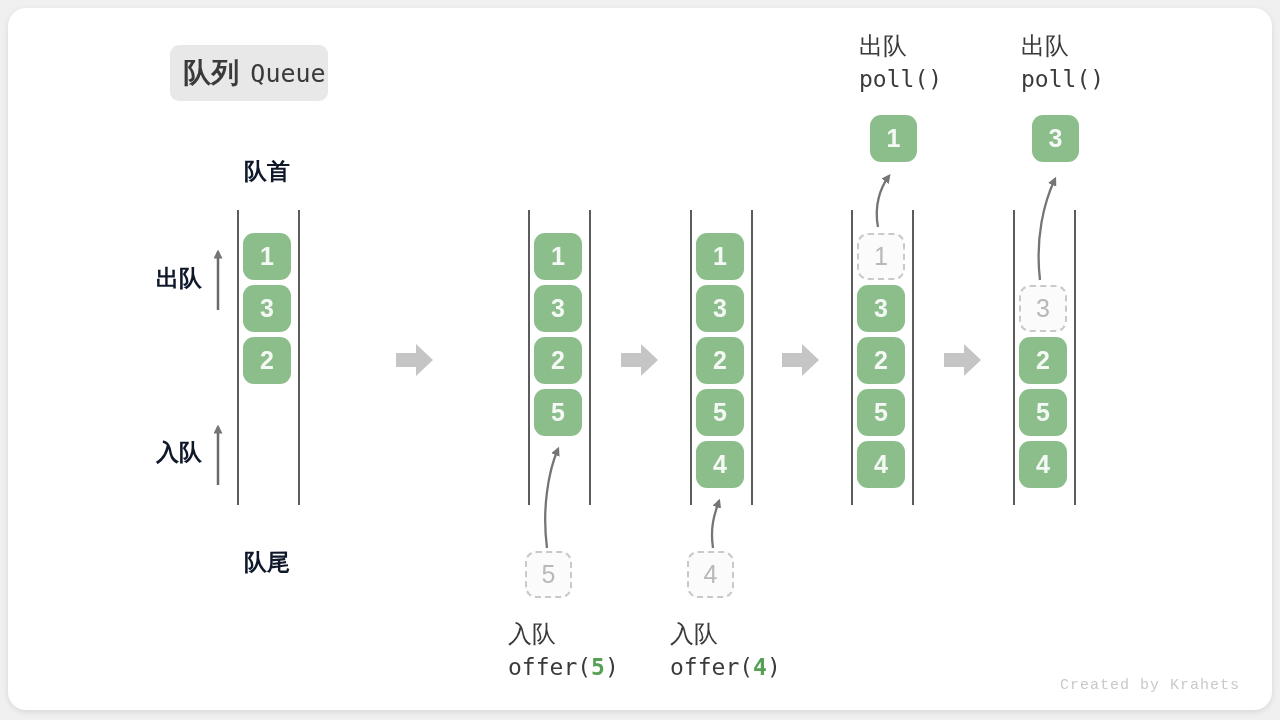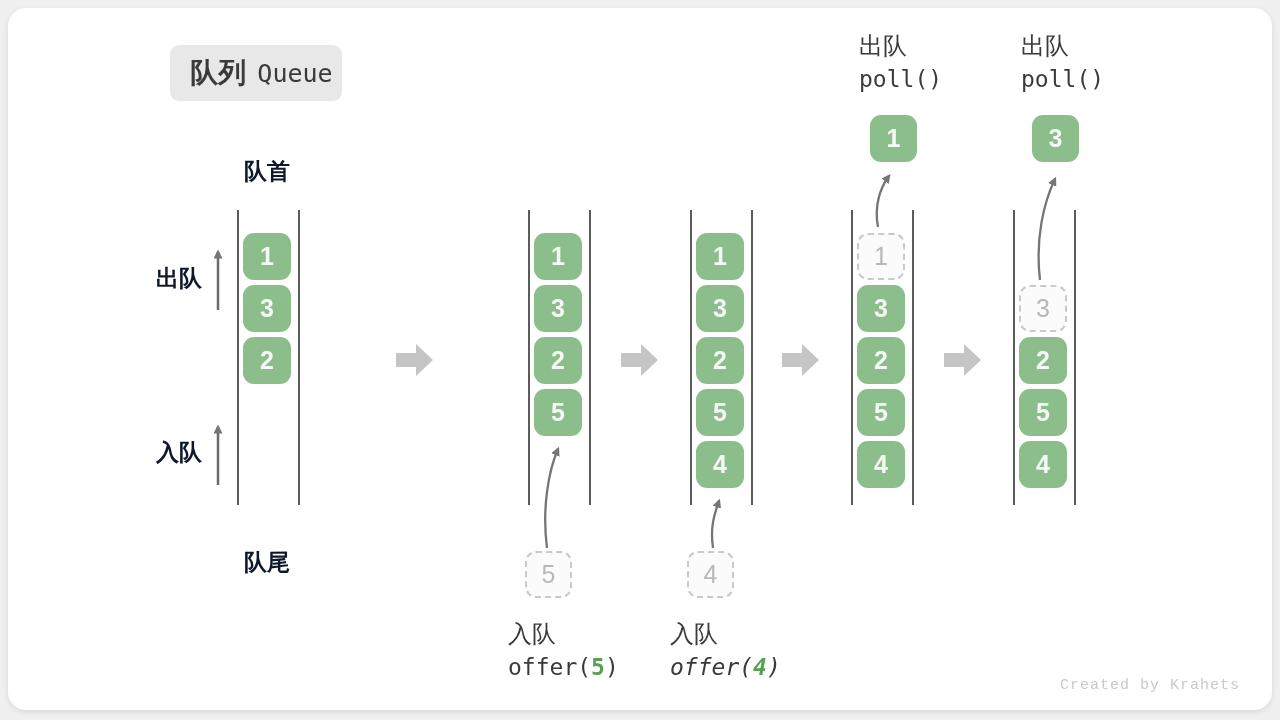--- a/index.html
+++ b/index.html
@@ -1,21 +1,21 @@
 <!DOCTYPE html>
 <html><head>
 <meta charset="utf-8">
 <style>
   * { margin: 0; padding: 0; box-sizing: border-box; }
   html,body { width:1280px; height:720px; }
   body { font-family: "Liberation Sans", "DejaVu Sans", sans-serif; background:#ededed; }
   .canvas { position:relative; width:1280px; height:720px; background:#f0f0f0; overflow:hidden; }
   .card { position:absolute; left:8px; top:8px; width:1264px; height:702px;
           background:#ffffff; border-radius:18px; box-shadow:0 2px 6px rgba(0,0,0,0.10); }
-  .title-badge { position:absolute; left:170px; top:45px; width:172px; height:56px;
+  .title-badge { position:absolute; left:170px; top:45px; width:158px; height:56px;
           background:#e8e8e8; border-radius:9px; display:flex; align-items:center; justify-content:center; gap:11px;padding-left:11px; }
   .title-cn { font-size:28px; font-weight:bold; color:#3a3a3a; }
   .title-en { font-family:"DejaVu Sans Mono","Liberation Mono",monospace; font-size:25px; color:#3a3a3a; }
   .side-label { position:absolute; font-size:23px; font-weight:bold; color:#0f172a; white-space:nowrap; }
   .cap-cn { position:absolute; font-size:24px; font-weight:500; color:#3a3a3a; white-space:nowrap; }
   .cap-code { position:absolute; font-family:"DejaVu Sans Mono","Liberation Mono",monospace;
           font-size:23px; color:#3a3a3a; white-space:nowrap; }
   .cap-code .arg { font-weight:bold; }
   .vline { position:absolute; width:2px; background:#5c5c5c; }
   .cell { position:absolute; width:48px; height:47px; border-radius:11px;
@@ -60,21 +60,21 @@
       <div class="cap-code" style="left: 508px; top: 654px;"><span>offer(</span><span class="arg" style="color: rgb(85, 160, 85);">5</span><span>)</span></div>
       <div class="vline" style="left: 690px; top: 210px; height: 295px;"></div>
       <div class="vline" style="left: 751px; top: 210px; height: 295px;"></div>
       <div class="cell solid" style="left: 696px; top: 233px; background: rgb(140, 190, 140);">1</div>
       <div class="cell solid" style="left: 696px; top: 285px; background: rgb(140, 190, 140);">3</div>
       <div class="cell solid" style="left: 696px; top: 337px; background: rgb(140, 190, 140);">2</div>
       <div class="cell solid" style="left: 696px; top: 389px; background: rgb(140, 190, 140);">5</div>
       <div class="cell solid" style="left: 696px; top: 441px; background: rgb(140, 190, 140);">4</div>
       <div class="cell dashed" style="left: 687px; top: 551px; width: 47px;">4</div>
       <div class="cap-cn" style="left: 670px; top: 618px;">入队</div>
-      <div class="cap-code" style="left: 670px; top: 654px; font-style: italic;"><span>offer(</span><span class="arg" style="color: rgb(85, 160, 85);">4</span><span>)</span></div>
+      <div class="cap-code" style="left: 670px; top: 654px;"><span>offer(</span><span class="arg" style="color: rgb(85, 160, 85);">4</span><span>)</span></div>
       <div class="vline" style="left: 851px; top: 210px; height: 295px;"></div>
       <div class="vline" style="left: 912px; top: 210px; height: 295px;"></div>
       <div class="cell dashed" style="left: 857px; top: 233px;">1</div>
       <div class="cell solid" style="left: 857px; top: 285px; background: rgb(140, 190, 140);">3</div>
       <div class="cell solid" style="left: 857px; top: 337px; background: rgb(140, 190, 140);">2</div>
       <div class="cell solid" style="left: 857px; top: 389px; background: rgb(140, 190, 140);">5</div>
       <div class="cell solid" style="left: 857px; top: 441px; background: rgb(140, 190, 140);">4</div>
       <div class="cell solid" style="left: 870px; top: 115px; width: 47px; background: rgb(140, 190, 140);">1</div>
       <div class="cap-cn" style="left: 859px; top: 30px;">出队</div>
       <div class="cap-code" style="left: 859px; top: 66px;">poll()</div>

